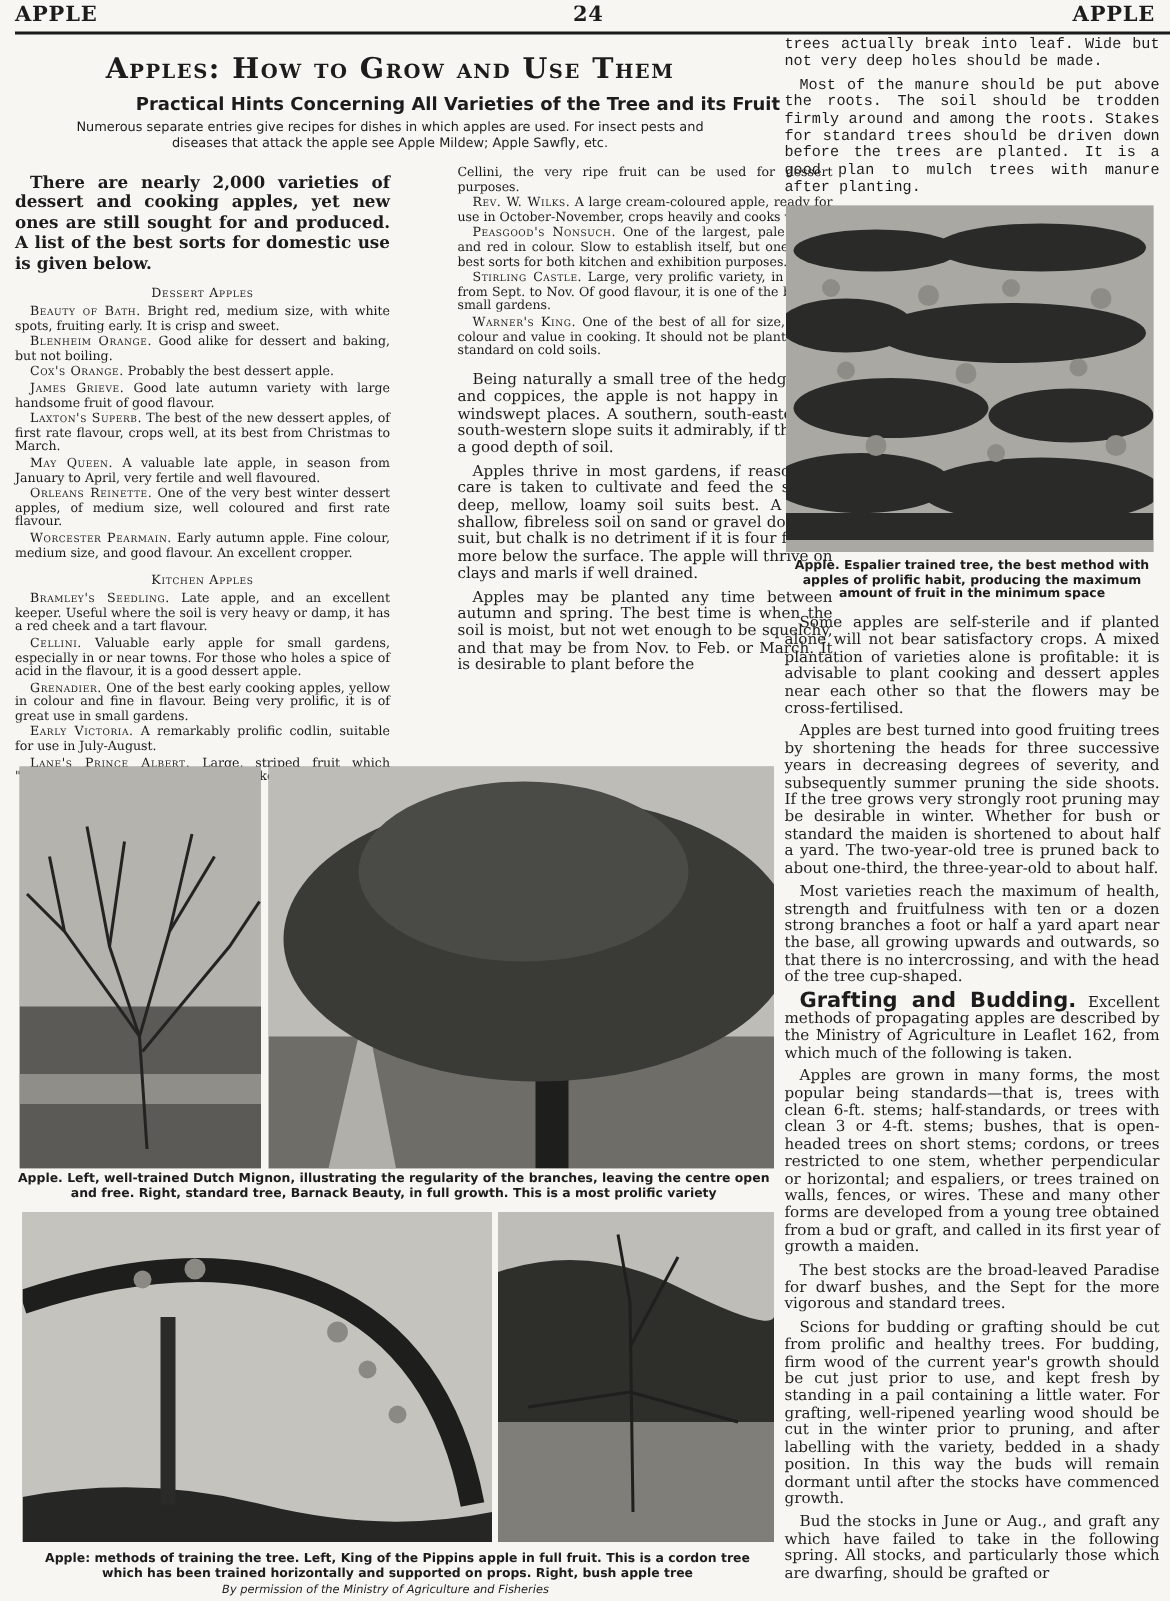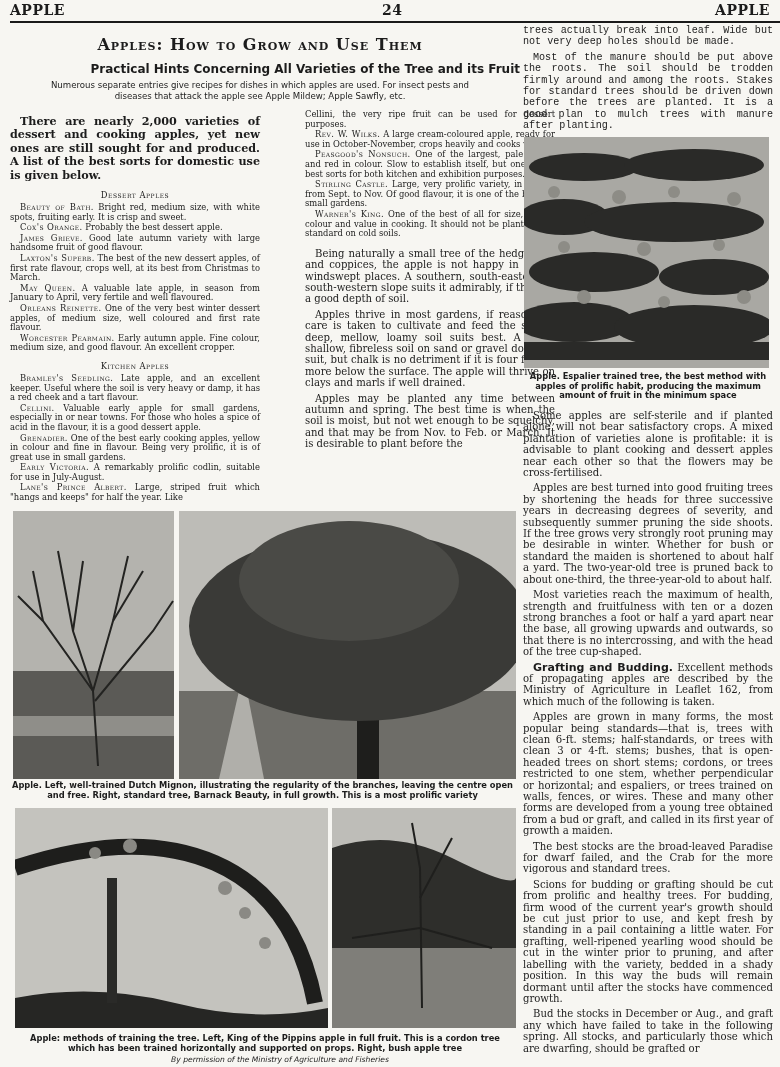--- a/index.html
+++ b/index.html
@@ -1,29 +1,29 @@
 <!DOCTYPE html>
 <html><head>
 <meta charset="utf-8">
 <style>
   html,body{margin:0;padding:0;}
   body{width:780px;height:1067px;background:#f7f6f2;position:relative;overflow:hidden;font-family:"DejaVu Serif","Liberation Serif",serif;color:#1c1c1c;}
   .abs{position:absolute;}
   .runhead{font-family:"DejaVu Serif",serif;font-weight:bold;font-size:14px;letter-spacing:0.5px;top:2px;}
   .rule{position:absolute;left:10px;right:0;top:21px;height:2px;background:#1a1a1a;}
-  .title{left:0;width:520px;top:35px;text-align:center;font-weight:bold;font-size:16px;font-variant:small-caps;letter-spacing:1px;font-family:"DejaVu Serif",serif;}
+  .title{left:0;width:520px;top:35px;text-align:center;font-weight:bold;font-size:19px;font-variant:small-caps;letter-spacing:1px;font-family:"DejaVu Serif",serif;}
   .subtitle{left:0;width:520px;top:62px;text-align:right;font-family:"DejaVu Sans",sans-serif;font-weight:bold;font-size:12px;}
   .intro-note{left:40px;width:440px;top:80px;text-align:center;font-family:"DejaVu Sans",sans-serif;font-size:8.6px;line-height:10.5px;}
   .col{position:absolute;text-align:justify;}
   .lead{font-size:11.2px;line-height:13.4px;margin:0;text-indent:10px;font-weight:bold;}
   .body{font-size:10.1px;line-height:11.4px;margin:0 0 4px 0;text-indent:10px;}
   .small{font-size:8.4px;line-height:9.6px;margin:0 0 1px 0;text-indent:10px;}
   .sec{font-size:8.4px;text-align:center;font-variant:small-caps;letter-spacing:0.5px;margin:8px 0 3px;}
   .vname{font-variant:small-caps;letter-spacing:0.4px;}
-  .bold-sans{font-family:"DejaVu Sans",sans-serif;font-weight:bold;font-size:11px;}
+  .bold-sans{font-family:"DejaVu Sans",sans-serif;font-weight:bold;font-size:14px;}
   .photo{position:absolute;overflow:hidden;background:#9a9a95;}
   .caption{position:absolute;font-family:"DejaVu Sans",sans-serif;font-weight:bold;font-size:8.3px;line-height:9.5px;text-align:center;}
   .credit{position:absolute;font-family:"DejaVu Sans",sans-serif;font-style:italic;font-size:7.6px;text-align:center;}
 </style>
 </head>
 <body>
 
 <div class="abs runhead" style="left:10px;">APPLE</div>
 <div class="abs runhead" style="left:382px;">24</div>
 <div class="abs runhead" style="right:10px;">APPLE</div>
@@ -31,20 +31,21 @@
 
 <div class="abs title">Apples: How to Grow and Use Them</div>
 <div class="abs subtitle">Practical Hints Concerning All Varieties of the Tree and its Fruit</div>
 <div class="abs intro-note">Numerous separate entries give recipes for dishes in which apples are used.  For insect pests and diseases that attack the apple see Apple Mildew; Apple Sawfly, etc.</div>
 
 <div class="col" style="left:10px;top:115px;width:250px;">
   <p class="lead">There are nearly 2,000 varieties of dessert and cooking apples, yet new ones are still sought for and produced.  A list of the best sorts for domestic use is given below.</p>
   <div class="sec">Dessert Apples</div>
   <div id="dessert-list">
       <p class="small"><span class="vname">Beauty of Bath.</span><span> Bright red, medium size, with white spots, fruiting early.  It is crisp and sweet.</span></p>
+      <p class="small"><span class="vname">Blenheim Orange.</span><span> Good alike for dessert and baking, but not boiling.</span></p>
       <p class="small"><span class="vname">Cox's Orange.</span><span> Probably the best dessert apple.</span></p>
       <p class="small"><span class="vname">James Grieve.</span><span> Good late autumn variety with large handsome fruit of good flavour.</span></p>
       <p class="small"><span class="vname">Laxton's Superb.</span><span> The best of the new dessert apples, of first rate flavour, crops well, at its best from Christmas to March.</span></p>
       <p class="small"><span class="vname">May Queen.</span><span> A valuable late apple, in season from January to April, very fertile and well flavoured.</span></p>
       <p class="small"><span class="vname">Orleans Reinette.</span><span> One of the very best winter dessert apples, of medium size, well coloured and first rate flavour.</span></p>
       <p class="small"><span class="vname">Worcester Pearmain.</span><span> Early autumn apple. Fine colour, medium size, and good flavour.  An excellent cropper.</span></p>
     </div>
   <div class="sec">Kitchen Apples</div>
   <div id="kitchen-list">
       <p class="small"><span class="vname">Bramley's Seedling.</span><span> Late apple, and an excellent keeper.  Useful where the soil is very heavy or damp, it has a red cheek and a tart flavour.</span></p>
@@ -110,23 +111,23 @@
 
 <div class="col" style="left:523px;top:410px;width:250px;">
   <div id="col3-paras">
       <p class="body">Some apples are self-sterile and if planted alone will not bear satisfactory crops.  A mixed plantation of varieties alone is profitable: it is advisable to plant cooking and dessert apples near each other so that the flowers may be cross-fertilised.</p>
       <p class="body">Apples are best turned into good fruiting trees by shortening the heads for three successive years in decreasing degrees of severity, and subsequently summer pruning the side shoots.  If the tree grows very strongly root pruning may be desirable in winter.  Whether for bush or standard the maiden is shortened to about half a yard.  The two-year-old tree is pruned back to about one-third, the three-year-old to about half.</p>
       <p class="body">Most varieties reach the maximum of health, strength and fruitfulness with ten or a dozen strong branches a foot or half a yard apart near the base, all growing upwards and outwards, so that there is no intercrossing, and with the head of the tree cup-shaped.</p>
     </div>
   <p class="body"><span class="bold-sans">Grafting and Budding.</span><span> Excellent methods of propagating apples are described by the Ministry of Agriculture in Leaflet 162, from which much of the following is taken.</span></p>
   <div id="col3-paras2">
       <p class="body">Apples are grown in many forms, the most popular being standards—that is, trees with clean 6-ft. stems;  half-standards, or trees with clean 3 or 4-ft. stems;  bushes, that is open-headed trees on short stems;  cordons, or trees restricted to one stem, whether perpendicular or horizontal;  and espaliers, or trees trained on walls, fences, or wires.  These and many other forms are developed from a young tree obtained from a bud or graft, and called in its first year of growth a maiden.</p>
-      <p class="body">The best stocks are the broad-leaved Paradise for dwarf failed, and the Crab for the more vigorous and standard trees.</p>
+      <p class="body">The best stocks are the broad-leaved Paradise for dwarf bushes, and the Sept for the more vigorous and standard trees.</p>
       <p class="body">Scions for budding or grafting should be cut from prolific and healthy trees.  For budding, firm wood of the current year's growth should be cut just prior to use, and kept fresh by standing in a pail containing a little water. For grafting, well-ripened yearling wood should be cut in the winter prior to pruning, and after labelling with the variety, bedded in a shady position.  In this way the buds will remain dormant until after the stocks have commenced growth.</p>
-      <p class="body">Bud the stocks in December or Aug., and graft any which have failed to take in the following spring.  All stocks, and particularly those which are dwarfing, should be grafted or</p>
+      <p class="body">Bud the stocks in June or Aug., and graft any which have failed to take in the following spring.  All stocks, and particularly those which are dwarfing, should be grafted or</p>
     </div>
 </div>
 
 <div class="photo" style="left:13px;top:511px;width:161px;height:268px;">
   <svg width="161" height="268" viewBox="0 0 161 268">
     <rect width="161" height="268" fill="#b4b3ae"></rect>
     <rect y="160" width="161" height="108" fill="#5b5a56"></rect>
     <rect y="205" width="161" height="20" fill="#8f8e89"></rect>
     <g stroke="#232321" stroke-width="2" fill="none">
       <path d="M85 255 L80 180 L60 120 L45 40"></path>
@@ -173,13 +174,13 @@
     <rect y="140" width="184" height="80" fill="#7f7e79"></rect>
     <g stroke="#1f1f1d" stroke-width="2" fill="none">
         <path d="M90 200 L88 60 L80 15"></path>
         <path d="M88 120 L20 130"></path>
         <path d="M88 120 L160 140"></path>
         <path d="M88 90 L120 30"></path>
       </g>
   </svg>
 </div>
 <div class="caption" style="left:15px;top:1034px;width:500px;">Apple:  methods of training the tree.  Left, King of the Pippins apple in full fruit.  This is a cordon tree which has been trained horizontally and supported on props.  Right, bush apple tree</div>
-<div class="credit" style="left:30px;top:1055px;width:500px;">By permission of the Ministry of Agriculture and Fisheries</div>
+<div class="credit" style="left:7px;top:1055px;width:500px;">By permission of the Ministry of Agriculture and Fisheries</div>
 
 </body></html>

